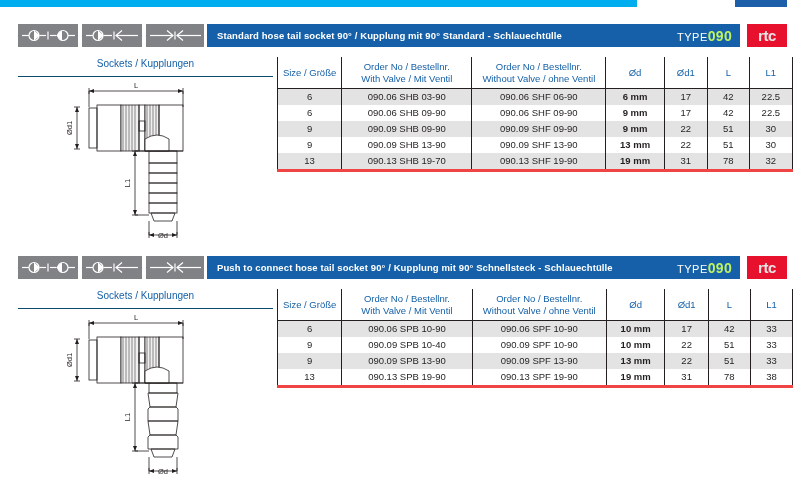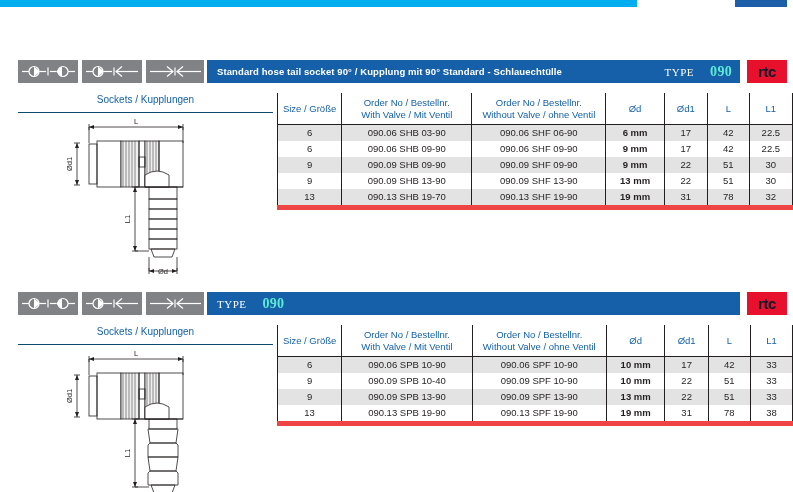--- a/index.html
+++ b/index.html
@@ -8,49 +8,49 @@
     font-family:"Liberation Sans","DejaVu Sans",sans-serif;
     -webkit-font-smoothing:antialiased;
   }
 
   
   .topstrip{position:absolute;top:0;height:7px;}
   .topstrip.cyan{left:0;width:637px;background:#00aeef;}
   .topstrip.navy{left:735px;width:52px;background:#1c5ea8;}
 
   
-  .section{position:absolute;left:0;width:793px;margin-top:36px;}
+  .section{position:absolute;left:0;width:793px;}
   .hdrbar{position:absolute;left:0;top:0;height:23px;width:793px;}
 
   .symbolbox{
     position:absolute;top:0;height:23px;background:#808285;
     box-sizing:border-box;border-right:2px solid #ffffff;
   }
   .symbolbox svg{display:block;}
 
   .bluebar{
     position:absolute;top:0;height:23px;background:#1560a8;
     left:207px;right:53px;
     display:flex;align-items:center;justify-content:space-between;
     box-sizing:border-box;padding:0 8px 0 10px;
   }
   .bluebar .btitle{
     color:#ffffff;font-size:9.5px;font-weight:bold;letter-spacing:0.1px;
     white-space:nowrap;line-height:1;
   }
-  .typewrap{display:flex;align-items:baseline;gap:16px;white-space:nowrap;font-family:Liberation Serif, serif;}
+  .typewrap{display:flex;align-items:baseline;gap:0;white-space:nowrap;}
   .typewrap .tword{color:#ffffff;font-size:11px;font-weight:normal;letter-spacing:0.5px;}
-  .typewrap .tnum{color:#5eead4;font-size:14px;font-weight:bold;letter-spacing:0.3px;}
+  .typewrap .tnum{color:#bef264;font-size:14px;font-weight:bold;letter-spacing:0.3px;}
 
   .rtclogo{
     position:absolute;top:0;right:6px;width:40px;height:23px;background:#e8112d;
     display:flex;align-items:center;justify-content:center;
   }
   .rtclogo span{
-    color:#0f172a;font-size:15px;font-weight:bold;line-height:1;
+    color:#e5e5e5;font-size:15px;font-weight:bold;line-height:1;
     letter-spacing:-0.4px;font-family:"Liberation Sans",sans-serif;
   }
 
   
   .leftpanel{position:absolute;left:18px;top:26px;width:255px;}
   .leftpanel .lptitle{
     text-align:center;color:#1560a8;font-size:10px;padding:8px 0 7px 0;
     border-bottom:1px solid #0c4a6e;
   }
   .drawwrap{position:relative;}
@@ -69,21 +69,21 @@
     border-bottom:1px solid #231f20;border-top:none;
     background:#ffffff;white-space:nowrap;
   }
   table.spec td{
     text-align:center;vertical-align:middle;padding:2px 3px;
     border-left:1px solid #231f20;border-right:1px solid #231f20;
     color:#231f20;font-size:9.5px;white-space:nowrap;line-height:1.25;
   }
   table.spec tbody tr.alt td{background:#e3e3e3;}
   table.spec tbody tr.plain td{background:#ffffff;}
-  table.spec tbody tr:last-child td{border-bottom:5px solid #ef4444;}
+  table.spec tbody tr:last-child td{border-bottom:3px solid #ef4444;}
 
   .c-size{width:58px;}
   .c-ord{width:130px;}
   .c-od{width:56px;font-weight:bold;}
   .c-od1{width:40px;}
   .c-l{width:40px;}
   .c-l1{width:40px;}
 
   
   .dlabel{font-family:"Liberation Sans",sans-serif;font-size:7.5px;fill:#231f20;}
@@ -345,20 +345,21 @@
           <line x1="4" y1="11.5" x2="27" y2="11.5"></line>
           <path d="M21 6.5 L27 11.5 L21 16.5"></path>
           <line x1="29" y1="7.5" x2="29" y2="15.5"></line>
           <line x1="31" y1="11.5" x2="55" y2="11.5"></line>
           <path d="M37 6.5 L31 11.5 L37 16.5"></path>
         </g>
       </svg>
     </div>
 
     <div class="bluebar">
+      <span class="btitle">Push to connect hose tail socket 90° / Kupplung mit 90° Schnellsteck - Schlauechtülle</span>
       <span class="typewrap">
         <span class="tword">TYPE</span>
         <span class="tnum">090</span>
       </span>
     </div>
 
     <div class="rtclogo">
       <span>rtc</span>
     </div>
   </div>

